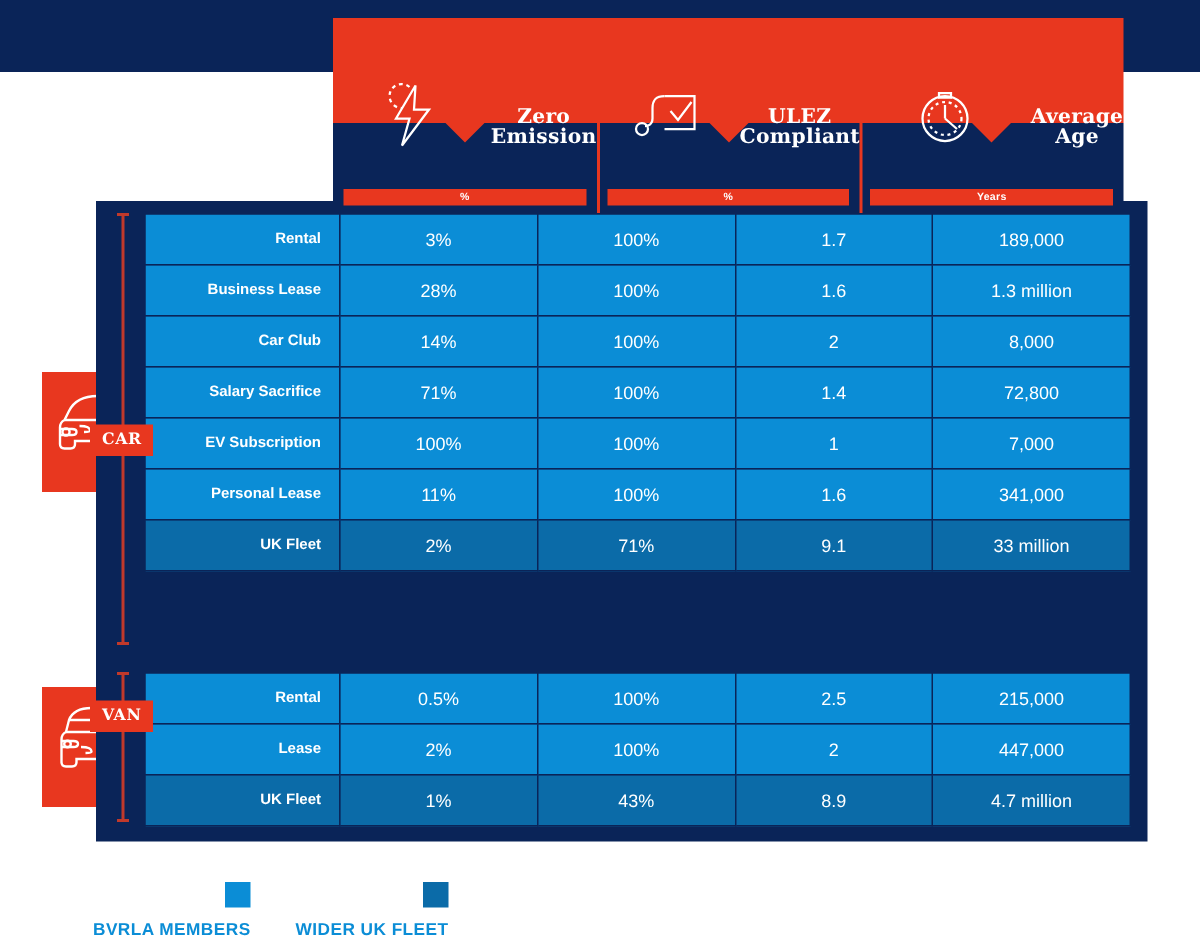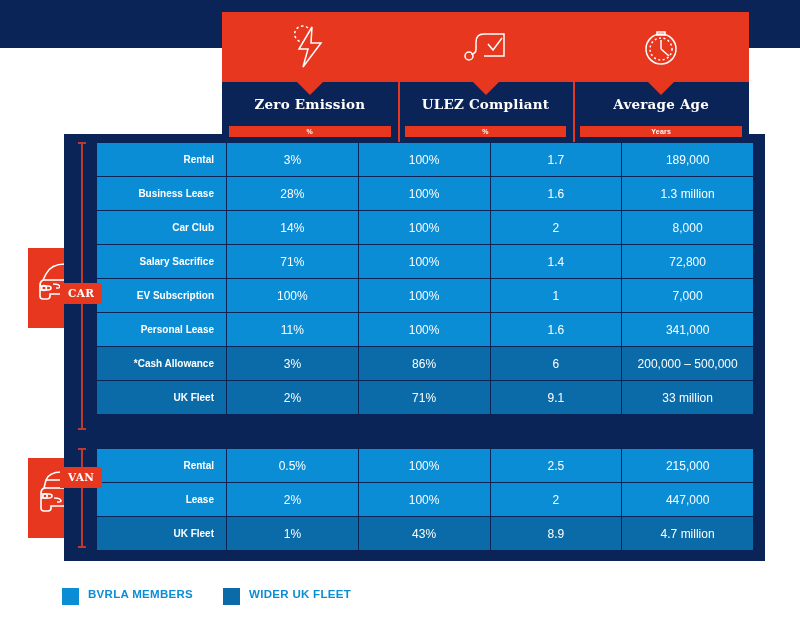--- a/index.html
+++ b/index.html
@@ -29,21 +29,21 @@
   .title-band {
     position: absolute; left: 0; top: 70px; width: 527px; height: 60px;
     background: #0a2458;
   }
   .hdr-cols {
     position: absolute; left: 0; top: 0; width: 527px; height: 130px;
     display: flex;
   }
   .hdr-col {
     position: relative; height: 130px; flex: 1 1 0;
-    display: flex; flex-direction: column; align-items: center;
+    display: flex; flex-direction: row; align-items: center;
   }
   .hdr-col + .hdr-col::before {
     content: ""; position: absolute; left: 0; top: 70px; width: 2px; height: 60px;
     background: #e8371f;
   }
   .hdr-icon {
     height: 70px; width: 100%;
     display: flex; align-items: center; justify-content: center;
   }
   .hdr-icon svg { display: block; }
@@ -135,21 +135,21 @@
   tr.wider  td { background: #0b6ba8; }
   table.grid col.c-label { width: 130px; }
   table.grid col.c-val { width: 131.75px; }
   table.grid td.val { font-weight: normal; font-size: 12px; }
 
   
   .legend {
     position: absolute; left: 62px; top: 588px;
     display: flex; align-items: center; gap: 30px; z-index: 9;
   }
-  .legend-item { display: flex; align-items: flex-start; gap: 9px; }
+  .legend-item { display: flex; align-items: flex-end; gap: 9px; flex-direction: column; }
   .swatch { width: 17px; height: 17px; display: block; }
   .swatch-member { background: #0b8dd6; }
   .swatch-wider { background: #0b6ba8; }
   .legend-label {
     color: #0b8dd6; font-size: 11.5px; font-weight: bold; letter-spacing: 0.3px;
   }
 </style>
 </head>
 <body>
 
@@ -281,27 +281,20 @@
             <td class="val">7,000</td>
           </tr>
           <tr class="member">
             <td class="label">Personal Lease</td>
             <td class="val">11%</td>
             <td class="val">100%</td>
             <td class="val">1.6</td>
             <td class="val">341,000</td>
           </tr>
           <tr class="wider">
-            <td class="label">*Cash Allowance</td>
-            <td class="val">3%</td>
-            <td class="val">86%</td>
-            <td class="val">6</td>
-            <td class="val">200,000 – 500,000</td>
-          </tr>
-          <tr class="wider">
             <td class="label">UK Fleet</td>
             <td class="val">2%</td>
             <td class="val">71%</td>
             <td class="val">9.1</td>
             <td class="val">33 million</td>
           </tr>
         </tbody>
     </table>
   </div>
 

